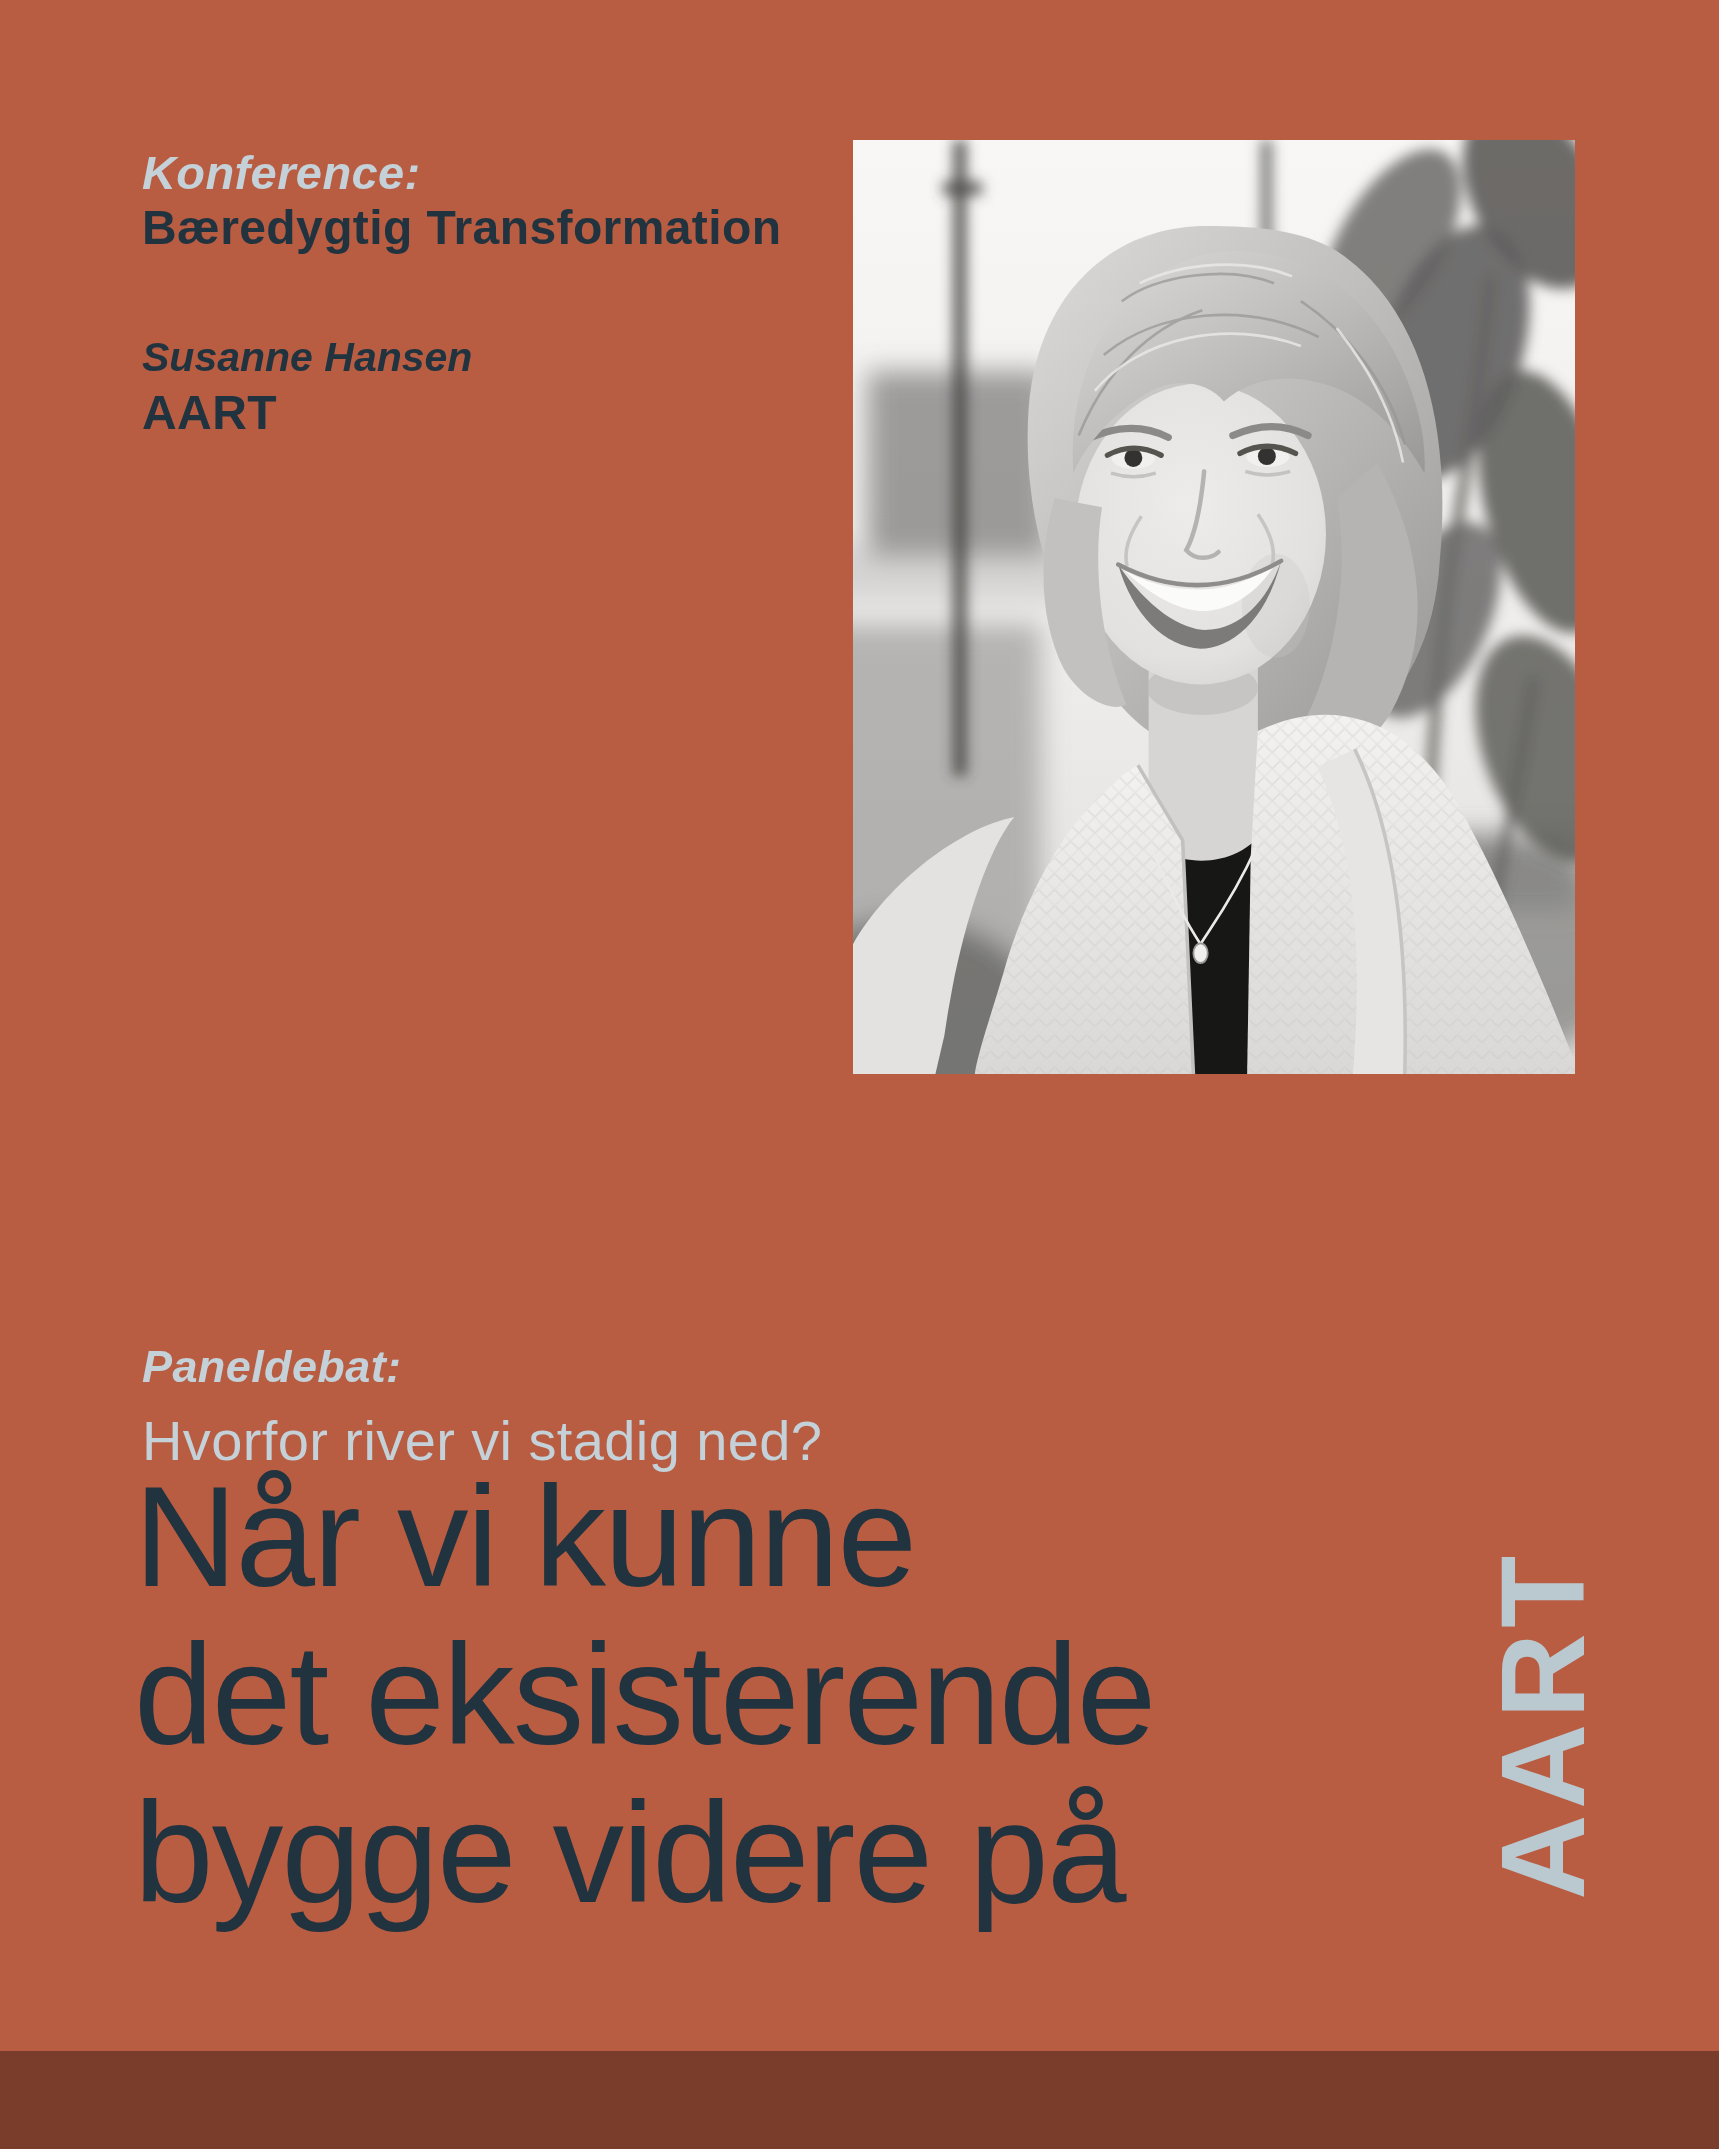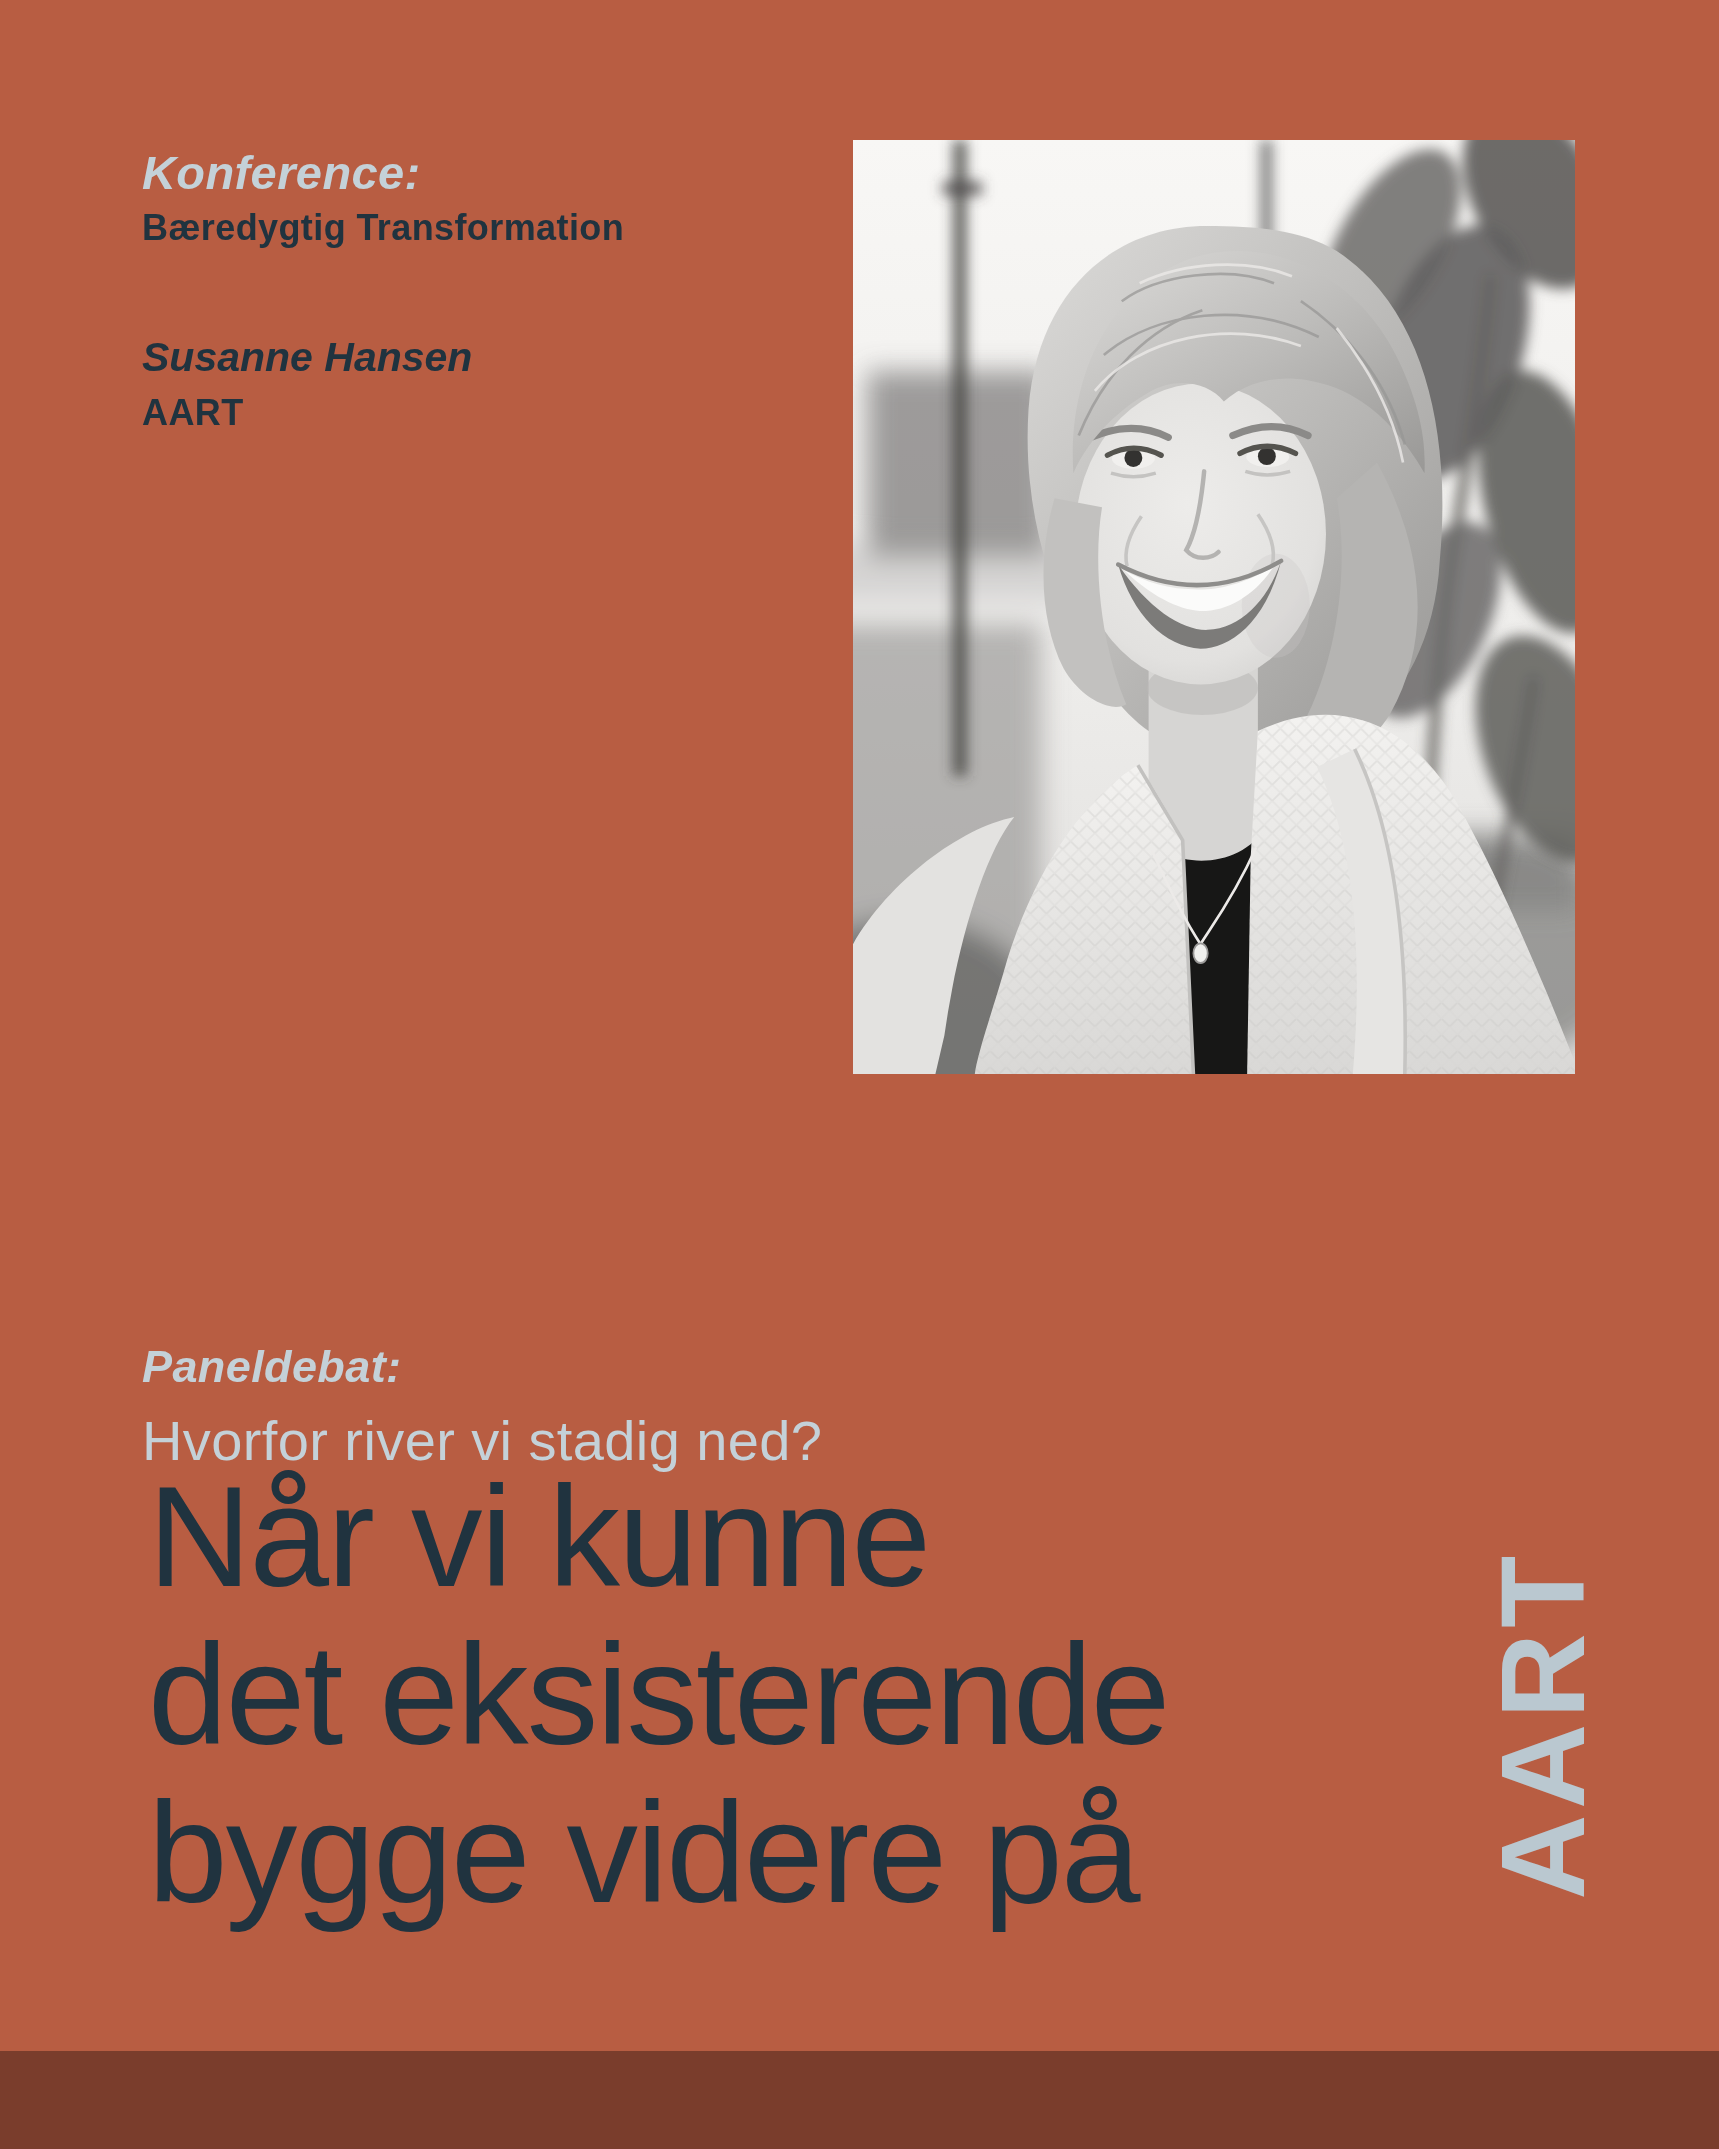--- a/index.html
+++ b/index.html
@@ -24,21 +24,21 @@
   .info-group { margin: 0 0 23px 0; }
   .label {
     font-size: 47px;
     line-height: 55px;
     font-weight: bold;
     font-style: italic;
     color: var(--light, #c4d1d8);
     letter-spacing: 0.4px;
   }
   .line {
-    font-size: 36px;
+    font-size: 48px;
     line-height: 55px;
     font-weight: bold;
     color: var(--navy, #20333f);
     letter-spacing: 0.4px;
   }
   .speaker { margin-top: 75px; }
   .speaker .name {
     font-size: 41px;
     line-height: 55px;
     font-weight: bold;
@@ -65,21 +65,21 @@
     font-size: 56px;
     line-height: 54px;
     font-weight: normal;
     color: var(--light, #c4d1d8);
     letter-spacing: 0.4px;
   }
 
   
   .headline {
     position: absolute;
-    left: 148px;
+    left: 134px;
     top: 1458px;
     font-size: 143px;
     line-height: 158px;
     font-weight: 300;
     color: var(--navy, #20333f);
     letter-spacing: -1.8px;
   }
 
   
   .logo-box {

